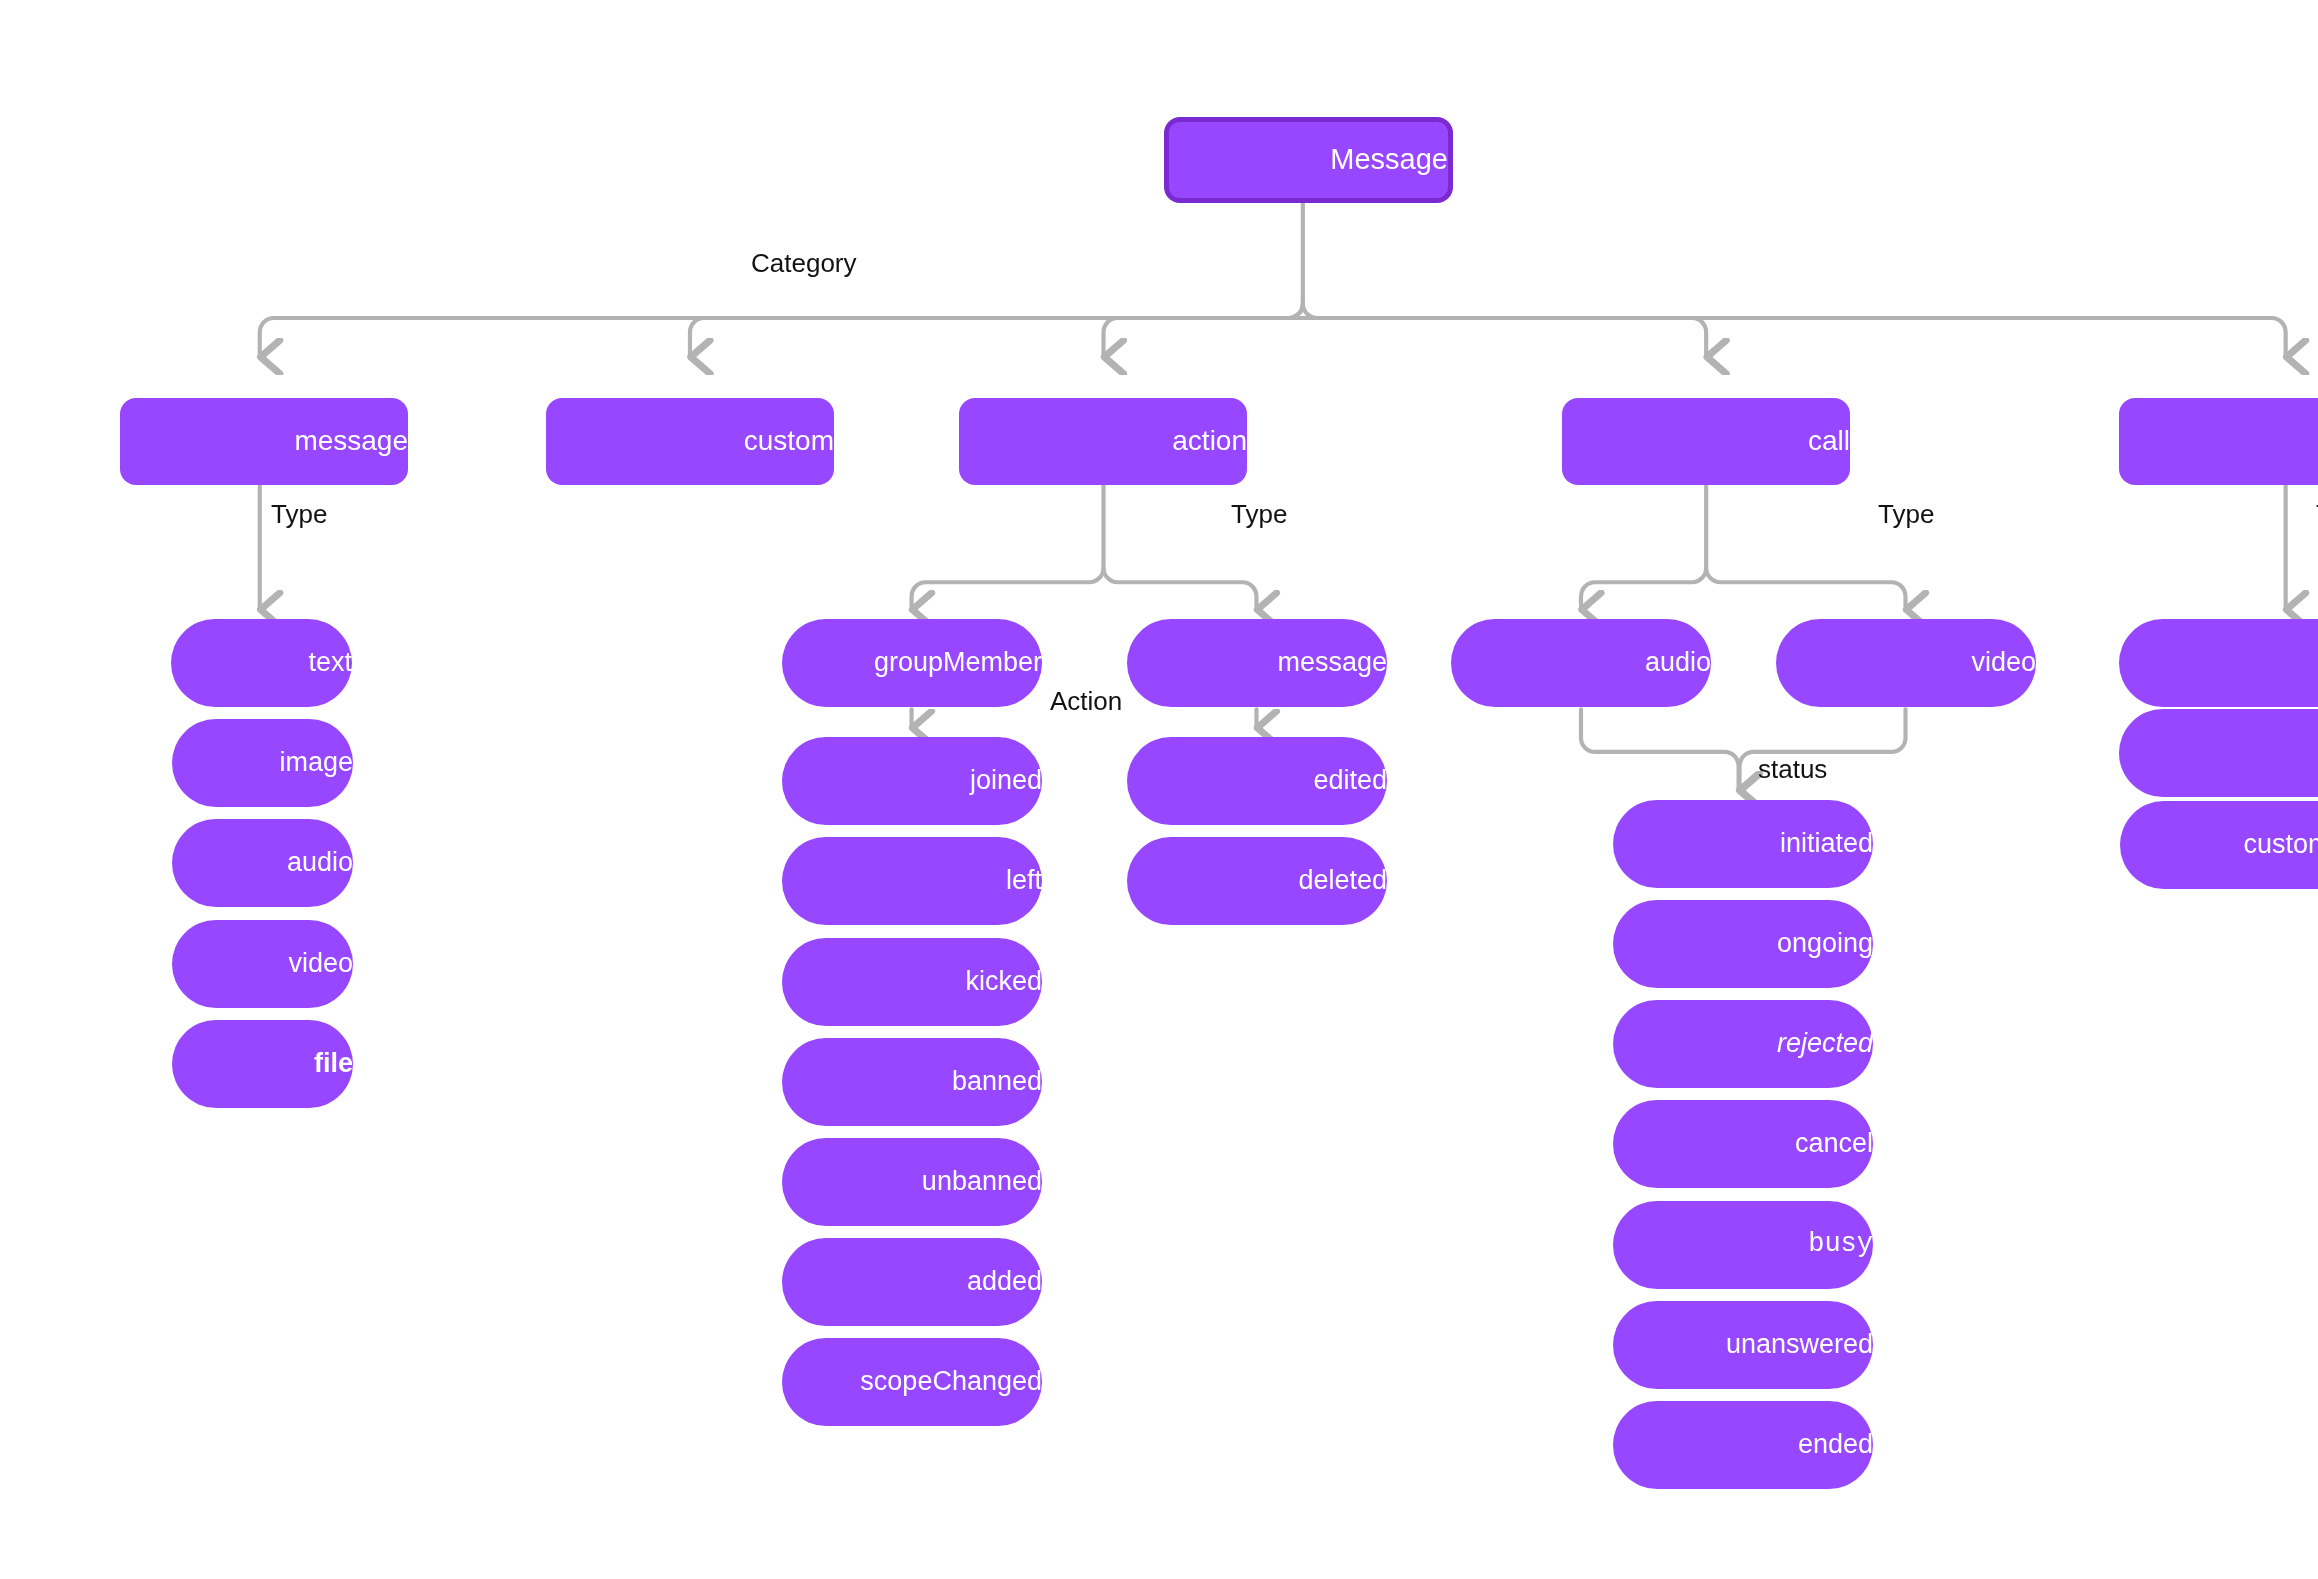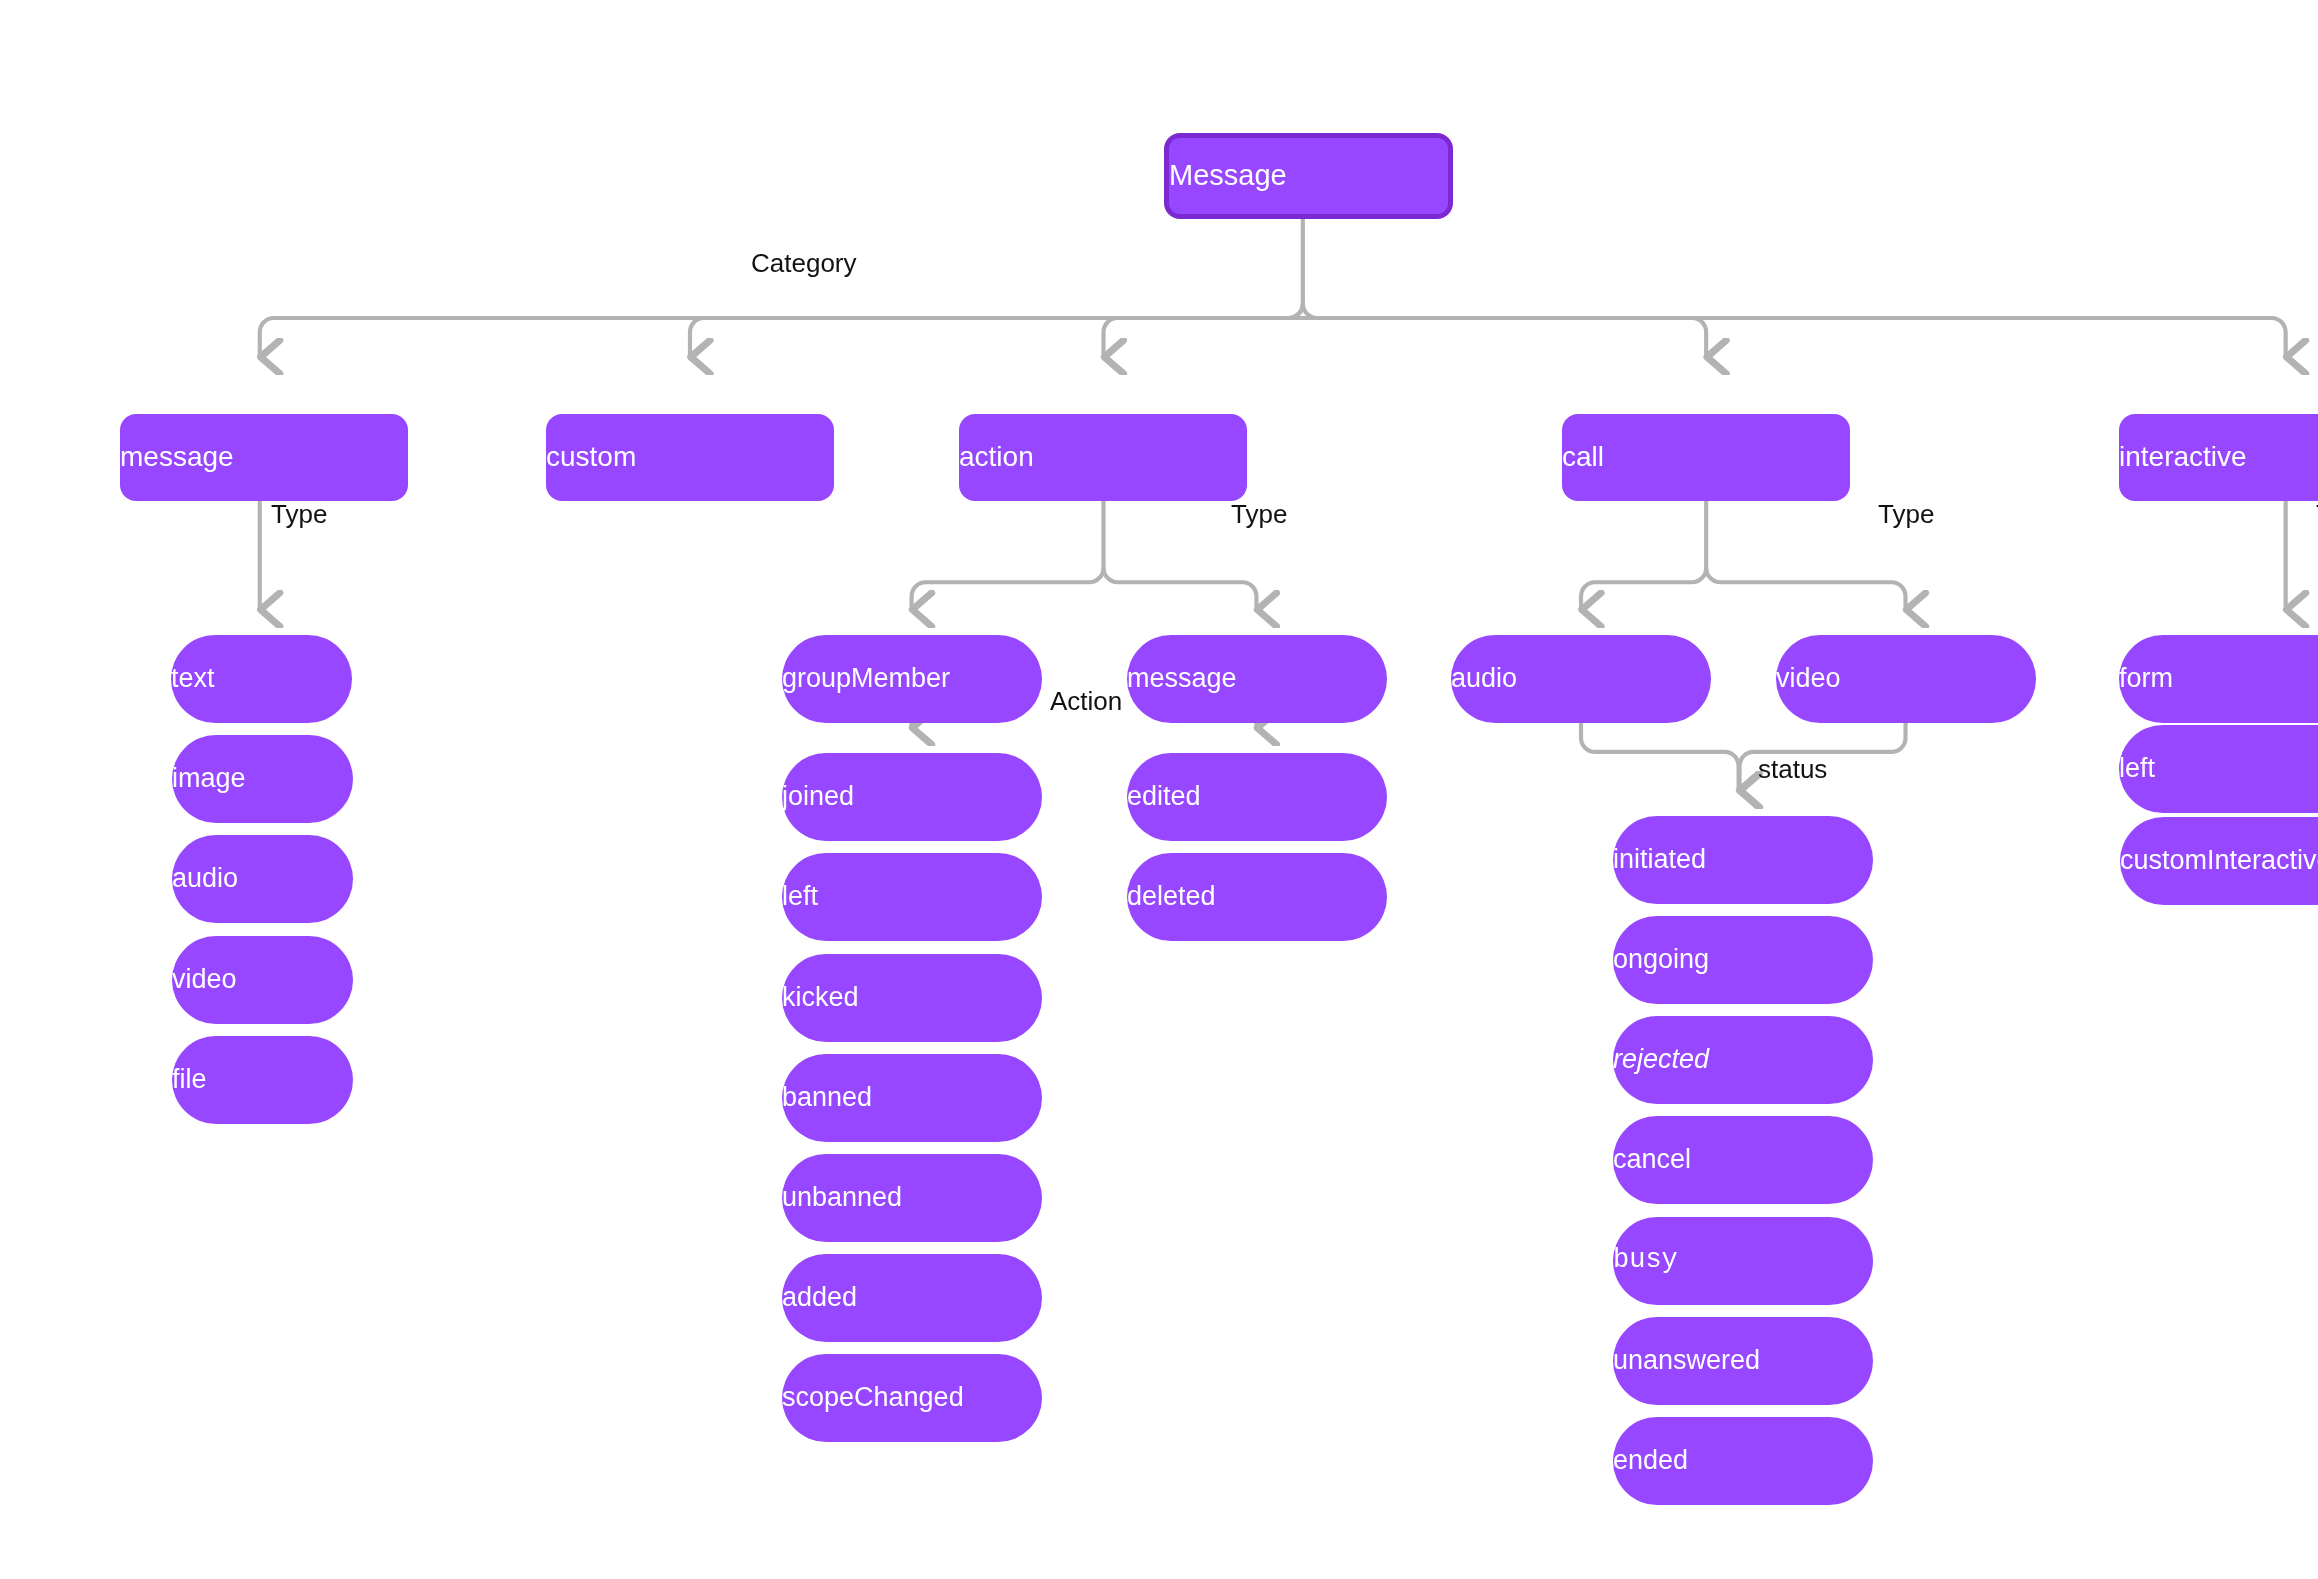--- a/index.html
+++ b/index.html
@@ -19,28 +19,27 @@
     left:0; top:0;
     width:2538px;
     height:1579px;
     pointer-events:none;
   }
   .node{
     position:absolute;
     box-sizing:border-box;
     display:flex;
     align-items:center;
-    justify-content:flex-start;
+    justify-content:flex-end;
     color:#ffffff;
     background:#9747FF;
     text-align:center;
     line-height:1.1;
     white-space:nowrap;
     user-select:none;
-    margin-top:16px;
   }
   .node.root{
     background:#9747FF;
     border:5.6px solid #7B2AD1;
     border-radius:16px;
     font-size:29px;
   }
   .node.cat{
     border-radius:16px;
     font-size:28px;
@@ -130,21 +129,21 @@
   </div>
   <div class="node leaf" style="left:172px;top:719px;width:181px;height:88px;">
     <span>image</span>
   </div>
   <div class="node leaf" style="left:172px;top:819px;width:181px;height:88px;">
     <span>audio</span>
   </div>
   <div class="node leaf" style="left:172px;top:920px;width:181px;height:88px;">
     <span>video</span>
   </div>
-  <div class="node leaf" style="left:172px;top:1020px;width:181px;height:88px;">
+  <div class="node leaf" style="left:172px;top:1020px;width:181px;height:88px;font-weight:bold;">
     <span>file</span>
   </div>
 
   <div class="node leaf" style="left:782px;top:619px;width:260px;height:88px;">
     <span>groupMember</span>
   </div>
   <div class="node leaf" style="left:1127px;top:619px;width:260px;height:88px;">
     <span>message</span>
   </div>
 

